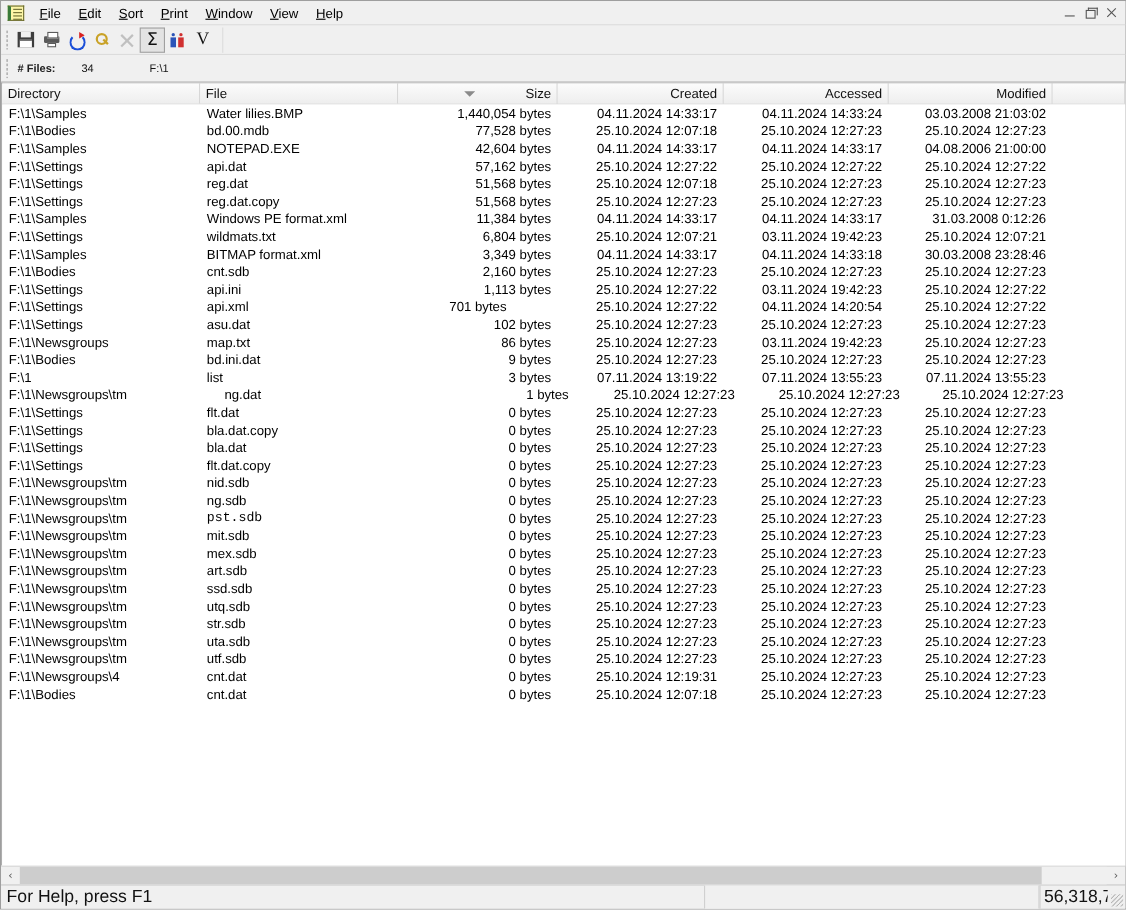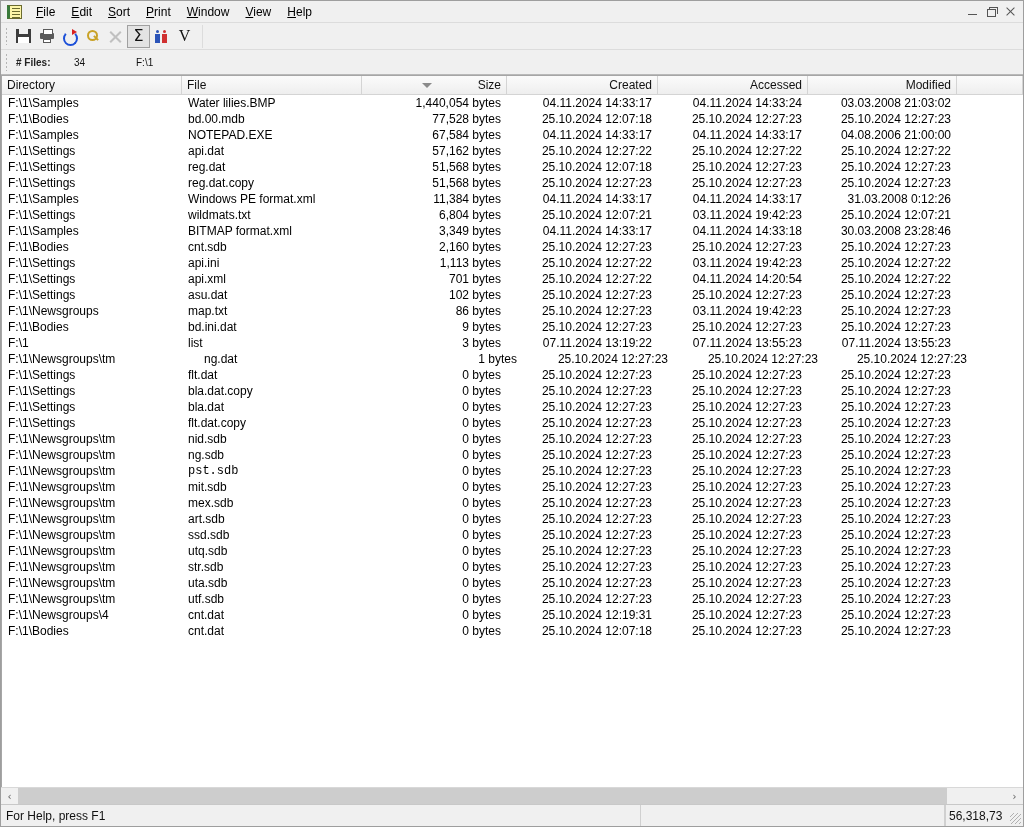--- a/index.html
+++ b/index.html
@@ -280,21 +280,21 @@
     position: absolute; left: 0; top: 0; bottom: 0;
     width: 94%; background: #cdcdcd;
   }
 
   
   .statusbar {
     height: 22px; min-height: 22px;
     display: flex; align-items: stretch;
     background: #f0f0f0;
     border-top: 1px solid #c8c8c8;
-    font-size: 12px;
+    font-size: 16px;
   }
   .st-main {
     flex: 1; display: flex; align-items: center;
     padding-left: 5px; color: #111;
   }
   .st-pane {
     width: 305px;
     border-left: 1px solid #d0d0d0;
     border-right: 1px solid #d0d0d0;
     background: #f0f0f0;
@@ -425,21 +425,21 @@
           <div class="cell" style="width: 180px;">bd.00.mdb</div>
           <div class="cell right" style="width: 145px;">77,528 bytes</div>
           <div class="cell right" style="width: 151px;">25.10.2024 12:07:18</div>
           <div class="cell right" style="width: 150px;">25.10.2024 12:27:23</div>
           <div class="cell right" style="width: 149px;">25.10.2024 12:27:23</div>
           <div class="cell" style="flex: 1 1 0%;"></div>
         </div>
         <div class="row">
           <div class="cell" style="width: 180px;">F:\1\Samples</div>
           <div class="cell" style="width: 180px;">NOTEPAD.EXE</div>
-          <div class="cell right" style="width: 145px;">67,584 bytes</div>
+          <div class="cell right" style="width: 145px;">42,604 bytes</div>
           <div class="cell right" style="width: 151px;">04.11.2024 14:33:17</div>
           <div class="cell right" style="width: 150px;">04.11.2024 14:33:17</div>
           <div class="cell right" style="width: 149px;">04.08.2006 21:00:00</div>
           <div class="cell" style="flex: 1 1 0%;"></div>
         </div>
         <div class="row">
           <div class="cell" style="width: 180px;">F:\1\Settings</div>
           <div class="cell" style="width: 180px;">api.dat</div>
           <div class="cell right" style="width: 145px;">57,162 bytes</div>
           <div class="cell right" style="width: 151px;">25.10.2024 12:27:22</div>
@@ -506,21 +506,21 @@
           <div class="cell" style="width: 180px;">api.ini</div>
           <div class="cell right" style="width: 145px;">1,113 bytes</div>
           <div class="cell right" style="width: 151px;">25.10.2024 12:27:22</div>
           <div class="cell right" style="width: 150px;">03.11.2024 19:42:23</div>
           <div class="cell right" style="width: 149px;">25.10.2024 12:27:22</div>
           <div class="cell" style="flex: 1 1 0%;"></div>
         </div>
         <div class="row">
           <div class="cell" style="width: 180px;">F:\1\Settings</div>
           <div class="cell" style="width: 180px;">api.xml</div>
-          <div class="cell right" style="width: 145px;">701 bytes</div>
+          <div class="cell right" style="width: 145px; text-align: center;">701 bytes</div>
           <div class="cell right" style="width: 151px;">25.10.2024 12:27:22</div>
           <div class="cell right" style="width: 150px;">04.11.2024 14:20:54</div>
           <div class="cell right" style="width: 149px;">25.10.2024 12:27:22</div>
           <div class="cell" style="flex: 1 1 0%;"></div>
         </div>
         <div class="row">
           <div class="cell" style="width: 180px;">F:\1\Settings</div>
           <div class="cell" style="width: 180px;">asu.dat</div>
           <div class="cell right" style="width: 145px;">102 bytes</div>
           <div class="cell right" style="width: 151px;">25.10.2024 12:27:23</div>

